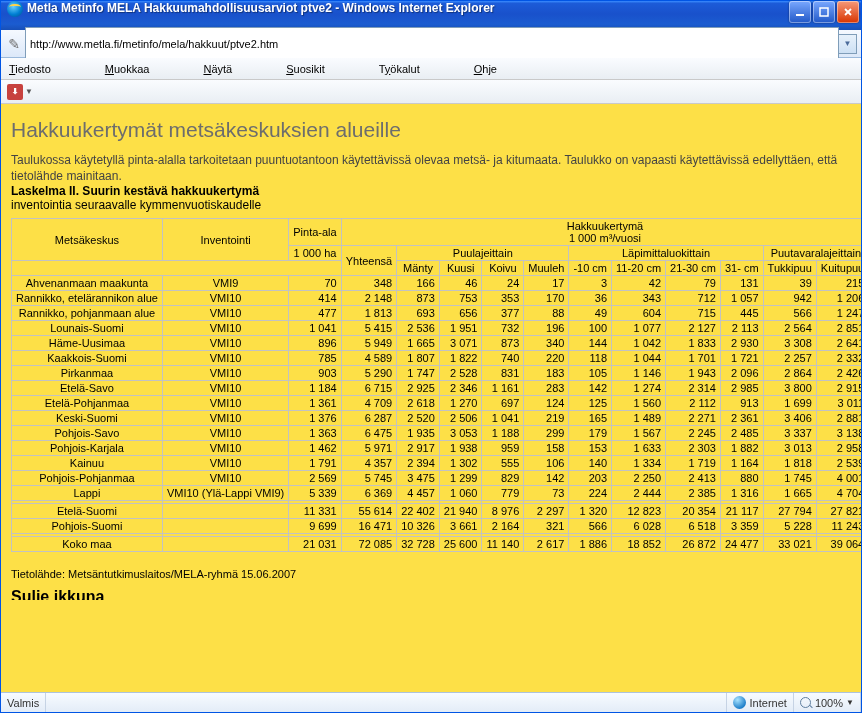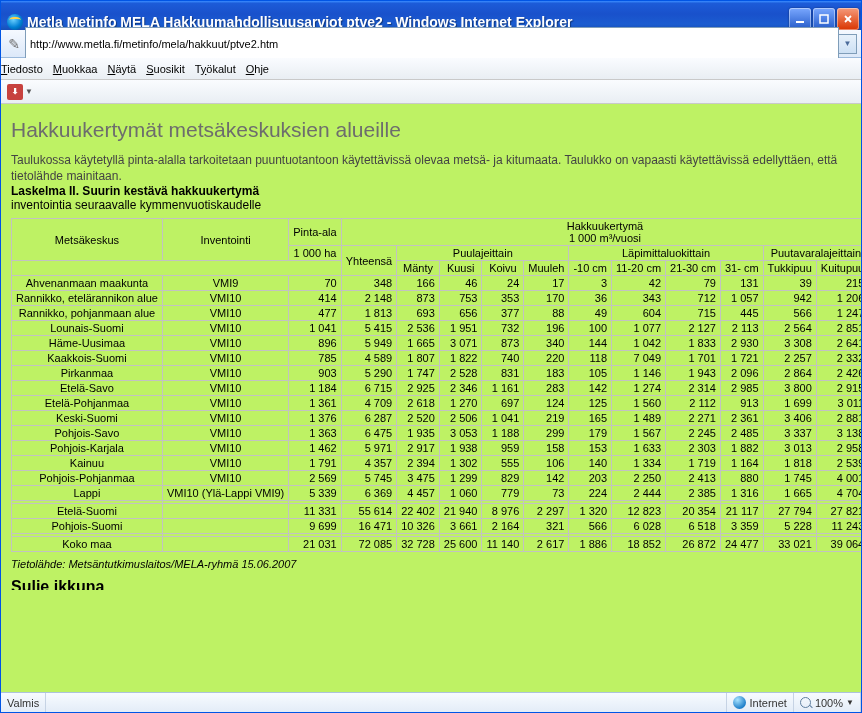--- a/index.html
+++ b/index.html
@@ -1,46 +1,46 @@
 <!DOCTYPE html>
 <html><head>
 <meta charset="utf-8">
 <style>
   * { box-sizing: border-box; }
   html, body { margin:0; padding:0; font-family: Tahoma, Arial, sans-serif; font-size:11px; }
   .window { width:862px; height:713px; border:1px solid #0055E5; display:flex; flex-direction:column; background:#fff; }
-  .titlebar { height:29px; background:linear-gradient(to bottom,#3a8cff 0%,#1c5bd8 8%,#1951cb 45%,#1b5cd0 80%,#174fb7 100%); color:#fff; display:flex; align-items:flex-end; padding:0 2px 0 6px; font-weight:bold; font-size:14px; }
+  .titlebar { height:29px; background:linear-gradient(to bottom,#3a8cff 0%,#1c5bd8 8%,#1951cb 45%,#1b5cd0 80%,#174fb7 100%); color:#fff; display:flex; align-items:flex-start; padding:0 2px 0 6px; font-weight:bold; font-size:12px; }
   .titlebar .ie-logo { width:16px; height:16px; margin-right:4px; background: radial-gradient(circle at 40% 35%, #6bd0ff 0%, #007fd4 55%, #004b8a 100%); border-radius:50%; position:relative; }
   .titlebar .ie-logo:after{content:"";position:absolute;top:3px;left:2px;right:2px;height:4px;border-top:2px solid #ffd24a;border-radius:50%/60%;}
   .titlebar .title { flex:1; text-shadow:1px 1px 1px rgba(0,0,0,0.4); white-space:nowrap; }
   .winbtn { width:22px; height:22px; margin-left:2px; border-radius:3px; display:flex; align-items:center; justify-content:center; font-family:Arial; font-weight:bold; color:#fff; box-shadow:inset 0 0 0 1px rgba(255,255,255,0.4), 0 0 2px rgba(0,0,0,0.5);} 
   .winbtn.min,.winbtn.max{ background:linear-gradient(to bottom,#7aa8ff,#2158c7); }
   .winbtn.close{ background:linear-gradient(to bottom,#f59a7a,#d93400); }
   .addrrow { height:28px; background:linear-gradient(to bottom,#f5f9ff,#dce8f9); border-bottom:1px solid #9bb9db; display:flex; align-items:center; padding:0 4px; }
   .addrrow .pen { width:18px; height:18px; display:flex; align-items:center; justify-content:center; font-size:14px; color:#6a6a6a; margin-right:2px;}
   .addrrow input { flex:1; height:20px; border:1px solid #7F9DB9; padding:16px 4px; font-size:11px; background:#fff; }
   .addrrow .dd { width:18px; height:20px; border:1px solid #7F9DB9; border-left:none; background:linear-gradient(to bottom,#e7f1fb,#cde0f4); display:flex;align-items:center;justify-content:center; }
-  .menubar { height:22px; background:linear-gradient(to bottom,#fafcff,#e9eef3); border-bottom:1px solid #c9c9c9; display:flex; align-items:center; padding:0 0; font-size:11px; color:#000; }
+  .menubar { height:22px; background:linear-gradient(to bottom,#fafcff,#e9eef3); border-bottom:1px solid #c9c9c9; display:flex; align-items:center; padding:0 8px; font-size:11px; color:#000;gap:44px; }
   .menubar span { margin-right:10px; cursor:default; }
   .menubar span u { text-decoration:underline; }
   .toolbar2 { height:24px; background:linear-gradient(to bottom,#fafcff,#e9eef3); border-bottom:1px solid #c9c9c9; display:flex; align-items:center; padding:0 6px; }
   .pdf { width:16px; height:16px; background:#c7423f; border-radius:2px; color:#fff; font-size:8px; font-weight:bold; display:flex;align-items:center;justify-content:center; margin-right:2px;}
   .smalldd { font-size:8px; color:#555; margin-left:0px;}
-  .content { flex:1; overflow:hidden; background:#bef264; padding:10px 10px 0 10px; position:relative; }
+  .content { flex:1; overflow:hidden; background:#fde047; padding:10px 10px 0 10px; position:relative; }
   h1 { font-size:21px; color:#6d6d6d; font-weight:normal; margin:4px 0 10px 0; font-family:Arial,sans-serif; }
   .para { font-size:12px; color:#444; font-family:Arial,sans-serif; line-height:1.35;}
   .subhead { font-size:12px; color:#000; font-family:Arial,sans-serif; }
   .subhead b { font-weight:bold; }
   table { border-collapse:collapse; width:100%; font-size:11px; color:#000; font-family:Arial,sans-serif; margin-top:6px;}
   th, td { border:1px solid #c2c2c2; padding:1px 4px; white-space:nowrap; }
   th { font-weight:normal; text-align:center; }
   td.num { text-align:right; }
   td.txt { text-align:center; }
   .groupcell { text-align:center; }
-  .footnote { font-size:11px; color:#000; margin-top:6px; font-family:Arial,sans-serif;font-style:italic; }
+  .footnote { font-size:11px; color:#000; margin-top:16px; font-family:Arial,sans-serif; }
   .cut { font-size:16px; color:#000; font-weight:bold; font-family:Arial,sans-serif; margin-top:6px;}
   .statusbar { height:20px; background:linear-gradient(to bottom,#f7fbff,#e3ecf7); border-top:1px solid #adc3dc; display:flex; align-items:flex-start; font-size:11px; color:#333; }
   .statusbar .cell { height:100%; display:flex; align-items:center; padding:0 6px; border-right:1px solid #c6d3e4; }
   .statusbar .spacer { flex:1; border-right:1px solid #c6d3e4; height:100%; }
   .globe { width:13px;height:13px;border-radius:50%;background:radial-gradient(circle at 35% 30%, #a8e3ff, #1f7fc9 70%);margin-right:4px; }
   .zoom .lens{width:11px;height:11px;border:1px solid #5f7fa0;border-radius:50%;display:inline-block;position:relative;margin-right:4px;}
   .zoom .lens:after{content:"";position:absolute;width:4px;height:1px;background:#5f7fa0;transform:rotate(45deg);right:-3px;bottom:0;}
 </style>
 </head>
 <body>
@@ -210,21 +210,21 @@
           <tr>
             <td class="txt">Kaakkois-Suomi</td>
             <td class="txt">VMI10</td>
             <td class="num">785</td>
             <td class="num">4 589</td>
             <td class="num">1 807</td>
             <td class="num">1 822</td>
             <td class="num">740</td>
             <td class="num">220</td>
             <td class="num">118</td>
-            <td class="num">7 049</td>
+            <td class="num">1 044</td>
             <td class="num">1 701</td>
             <td class="num">1 721</td>
             <td class="num">2 257</td>
             <td class="num">2 332</td>
           </tr>
           <tr>
             <td class="txt">Pirkanmaa</td>
             <td class="txt">VMI10</td>
             <td class="num">903</td>
             <td class="num">5 290</td>

